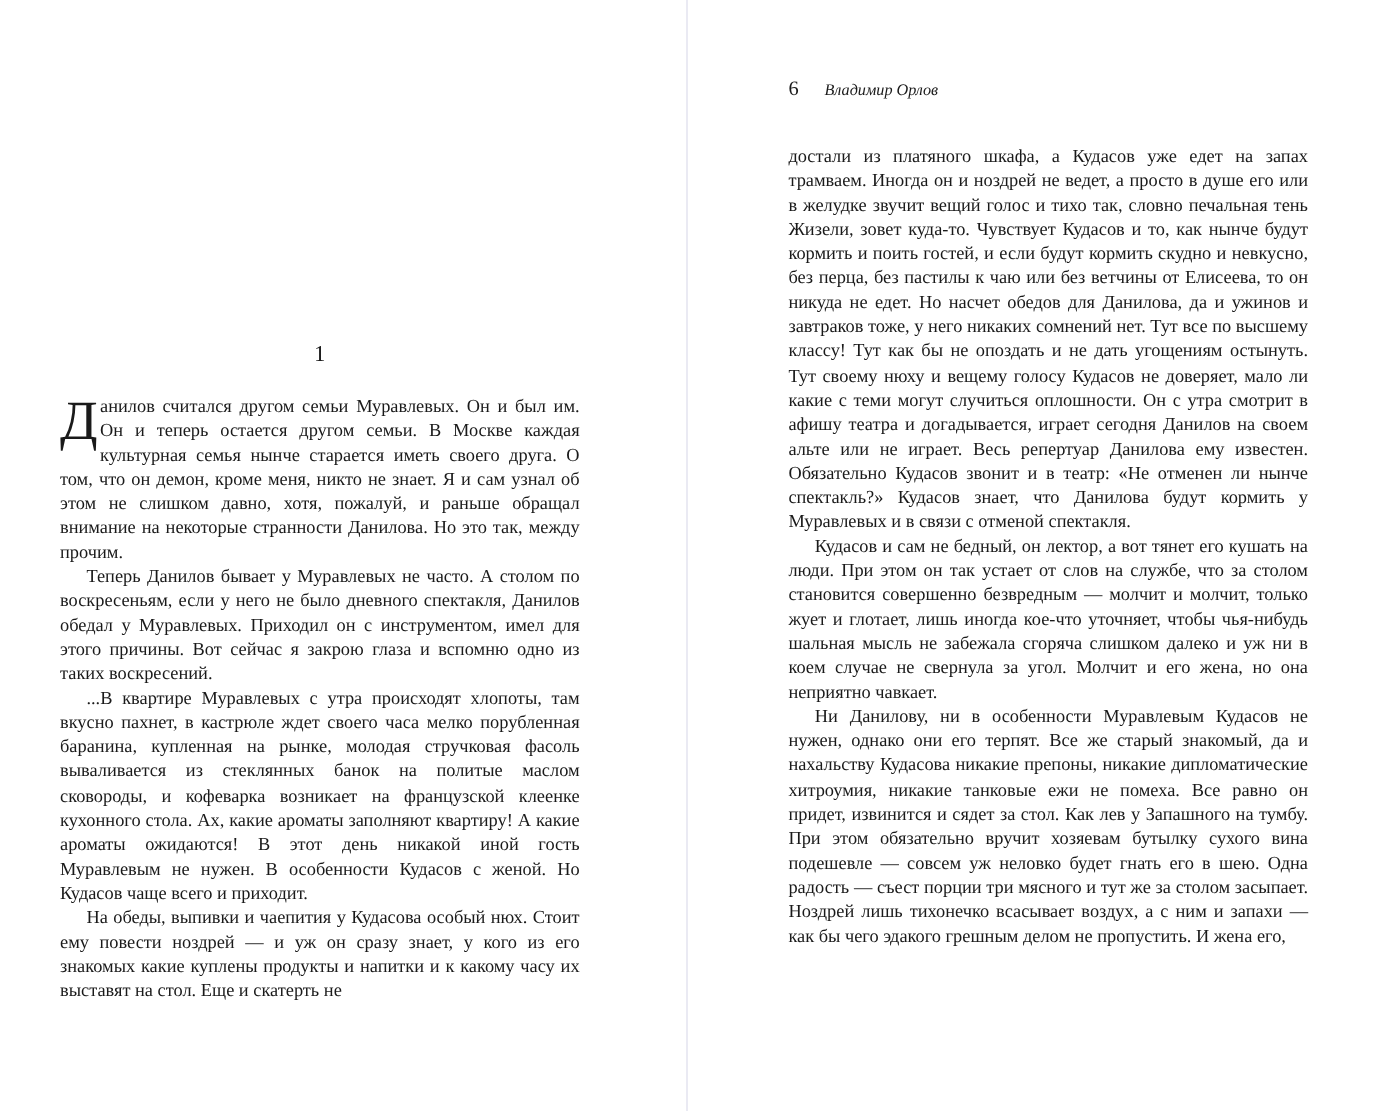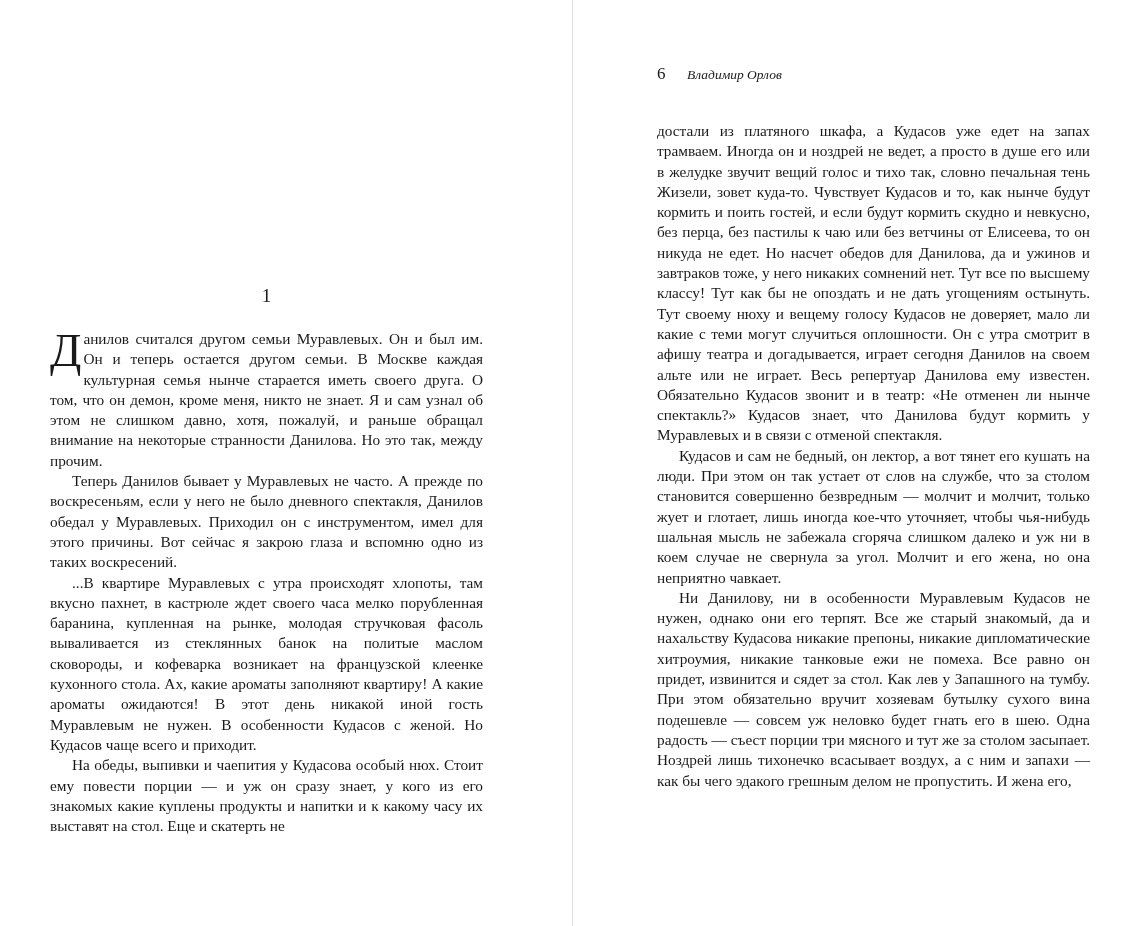--- a/index.html
+++ b/index.html
@@ -20,23 +20,23 @@
   .text p.noindent { text-indent:0; }
   .dropcap { float:left; font-size:46px; line-height:38px; margin:3px 2px 0 0; font-family:"Liberation Serif",serif; }
 </style>
 </head>
 <body>
 
 <div class="page page-left">
   <div class="chapter">1</div>
   <div class="text left-text">
     <p class="noindent"><span class="dropcap">Д</span><span>анилов считался другом семьи Муравлевых. Он и был им. Он и теперь остается другом семьи. В Москве каждая культурная семья нынче старается иметь своего друга. О том, что он демон, кроме меня, никто не знает. Я и сам узнал об этом не слишком давно, хотя, пожалуй, и раньше обращал внимание на некоторые странности Данилова. Но это так, между прочим.</span></p>
-    <p>Теперь Данилов бывает у Муравлевых не часто. А прежде по воскресеньям, если у него не было дневного спектакля, Данилов обедал у Муравлевых. Приходил он с инструментом, имел для этого причины. Вот сейчас я закрою глаза и вспомню одно из таких воскресений.</p>
+    <p>Теперь Данилов бывает у Муравлевых не часто. А столом по воскресеньям, если у него не было дневного спектакля, Данилов обедал у Муравлевых. Приходил он с инструментом, имел для этого причины. Вот сейчас я закрою глаза и вспомню одно из таких воскресений.</p>
     <p>...В квартире Муравлевых с утра происходят хлопоты, там вкусно пахнет, в кастрюле ждет своего часа мелко порубленная баранина, купленная на рынке, молодая стручковая фасоль вываливается из стеклянных банок на политые маслом сковороды, и кофеварка возникает на французской клеенке кухонного стола. Ах, какие ароматы заполняют квартиру! А какие ароматы ожидаются! В этот день никакой иной гость Муравлевым не нужен. В особенности Кудасов с женой. Но Кудасов чаще всего и приходит.</p>
-    <p>На обеды, выпивки и чаепития у Кудасова особый нюх. Стоит ему повести порции — и уж он сразу знает, у кого из его знакомых какие куплены продукты и напитки и к какому часу их выставят на стол. Еще и скатерть не</p>
+    <p>На обеды, выпивки и чаепития у Кудасова особый нюх. Стоит ему повести ноздрей — и уж он сразу знает, у кого из его знакомых какие куплены продукты и напитки и к какому часу их выставят на стол. Еще и скатерть не</p>
   </div>
 </div>
 
 <div class="divider"></div>
 
 <div class="page page-right">
   <div class="header">
     <span class="num">6</span><span class="author">Владимир Орлов</span>
   </div>
   <div class="text right-text">

